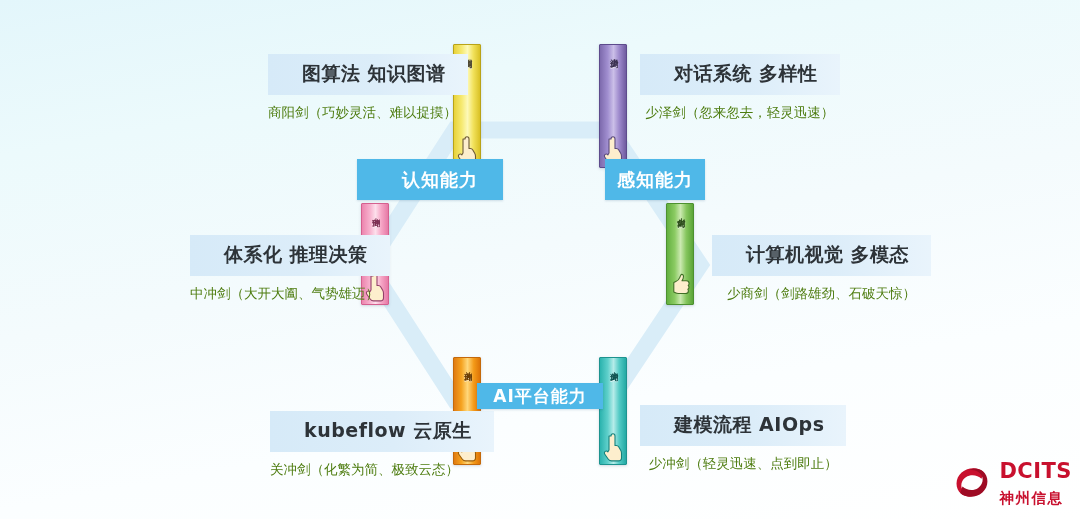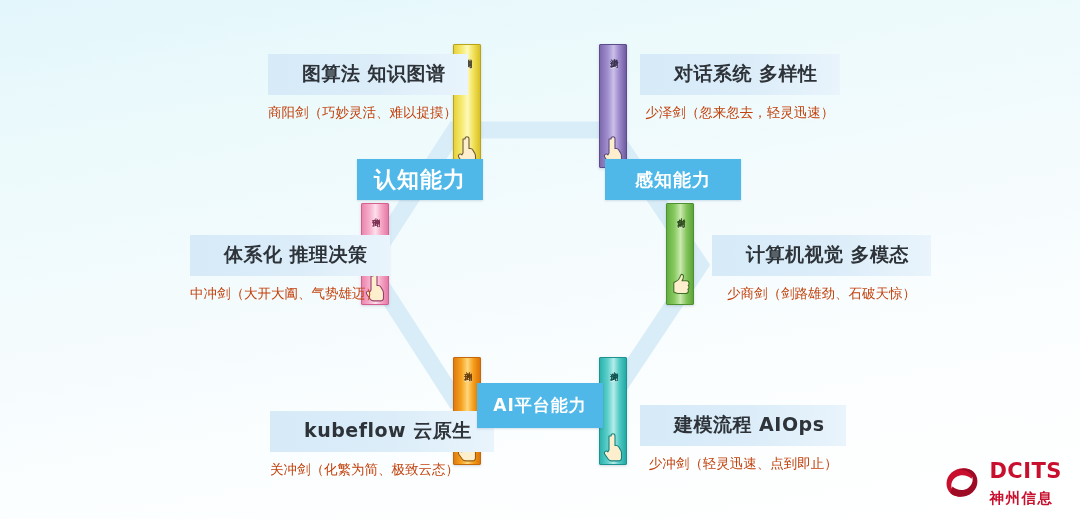--- a/index.html
+++ b/index.html
@@ -55,40 +55,40 @@
   .node .band{
     background:linear-gradient(90deg,#d6eaf8 0%,#dcedf9 55%,#e9f4fc 100%);
     padding:7px 22px 8px 34px;
     display:inline-block;white-space:nowrap;
   }
   .node .band .title{
     font-size:19px;font-weight:700;color:#2d3338;letter-spacing:.5px;
     font-family:"DejaVu Sans","Liberation Sans",sans-serif;
   }
   .node .sub{
-    margin-top:9px;font-size:13.5px;color:#c2410c;white-space:nowrap;
+    margin-top:9px;font-size:13.5px;color:#4d7c0f;white-space:nowrap;
     font-family:"DejaVu Sans","Liberation Sans",sans-serif;
   }
   .node.right .band,.node.right .sub{text-align:center;}
 
   
   .chip{
     position:absolute;z-index:6;
     background:#4fb8e8;
     display:flex;align-items:center;justify-content:center;
     color:#fff;font-weight:700;letter-spacing:1px;
     font-family:"DejaVu Sans","Liberation Sans",sans-serif;
     box-shadow:0 1px 2px rgba(40,90,130,.18);
   }
-  #chip-cognitive{left:357px;top:159px;width:126px;height:41px;font-size:22px;}
-  #chip-perception{left:605px;top:159px;width:136px;height:41px;font-size:18px;}
-  #chip-platform{left:477px;top:383px;width:126px;height:45px;font-size:17px;}
-
-  
-  #logo{position:absolute;right:18px;bottom:14px;display:flex;align-items:center;gap:7px;z-index:7;}
+  #chip-cognitive{left:357px;top:159px;width:126px;height:41px;font-size:18px;padding-left:20px;}
+  #chip-perception{left:605px;top:159px;width:100px;height:41px;font-size:18px;}
+  #chip-platform{left:477px;top:383px;width:126px;height:26px;font-size:17px;}
+
+  
+  #logo{position:absolute;right:8px;bottom:14px;display:flex;align-items:center;gap:7px;z-index:7;}
   #logo .mark{width:40px;height:38px;}
   #logo .words{display:flex;flex-direction:column;line-height:1;}
   #logo .en{font-size:21px;font-weight:700;color:#c8102e;letter-spacing:.5px;font-family:"DejaVu Sans","Liberation Sans",sans-serif;}
   #logo .cn{font-size:14.5px;font-weight:700;color:#c8102e;letter-spacing:1.5px;margin-top:9px;font-family:"DejaVu Sans","Liberation Sans",sans-serif;}
 </style>
 </head>
 <body>
 
 <div id="stage">
 

